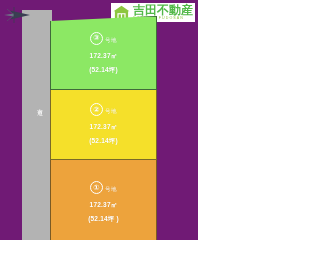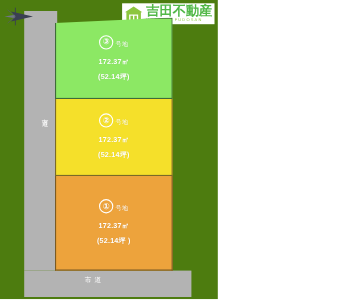--- a/index.html
+++ b/index.html
@@ -6,22 +6,22 @@
     margin: 0;
     padding: 0;
     background: #ffffff;
   }
   body {
     font-family: "Liberation Sans", "DejaVu Sans", sans-serif;
   }
   #page {
     position: relative;
     width: 198px;
-    height: 272px;
-    background: #4d7c0f;
+    height: 240px;
+    background: #701a75;
     overflow: hidden;
   }
 
   
   .road {
     position: absolute;
     background: #b3b3b3;
   }
   #road-west  { left: 22px; top: 10px;  width: 30px; height: 236px; }
   #road-south { left: 22px; top: 246px; width: 152px; height: 24px; }

